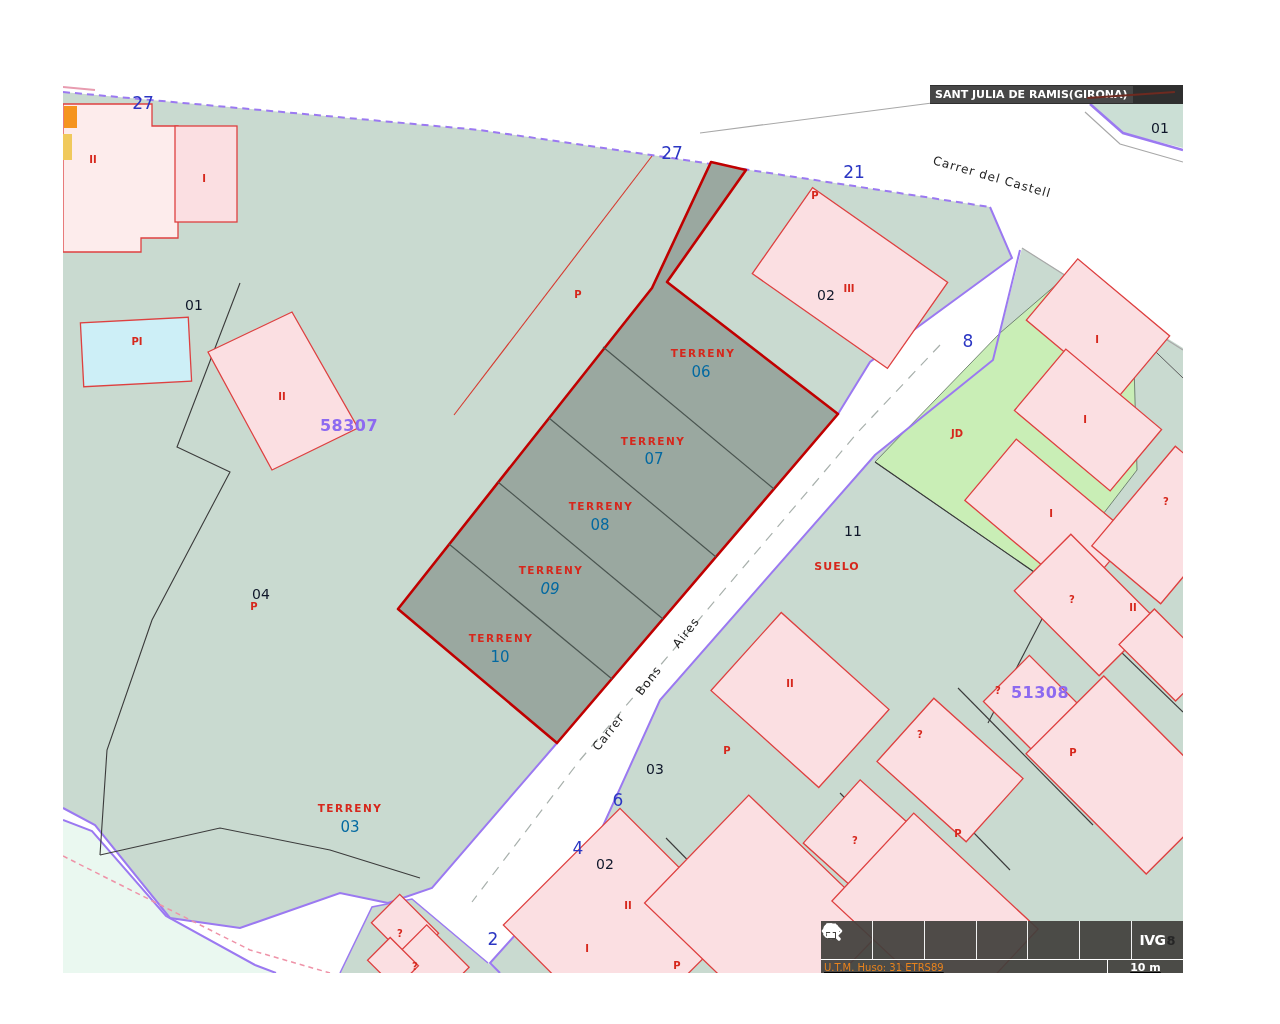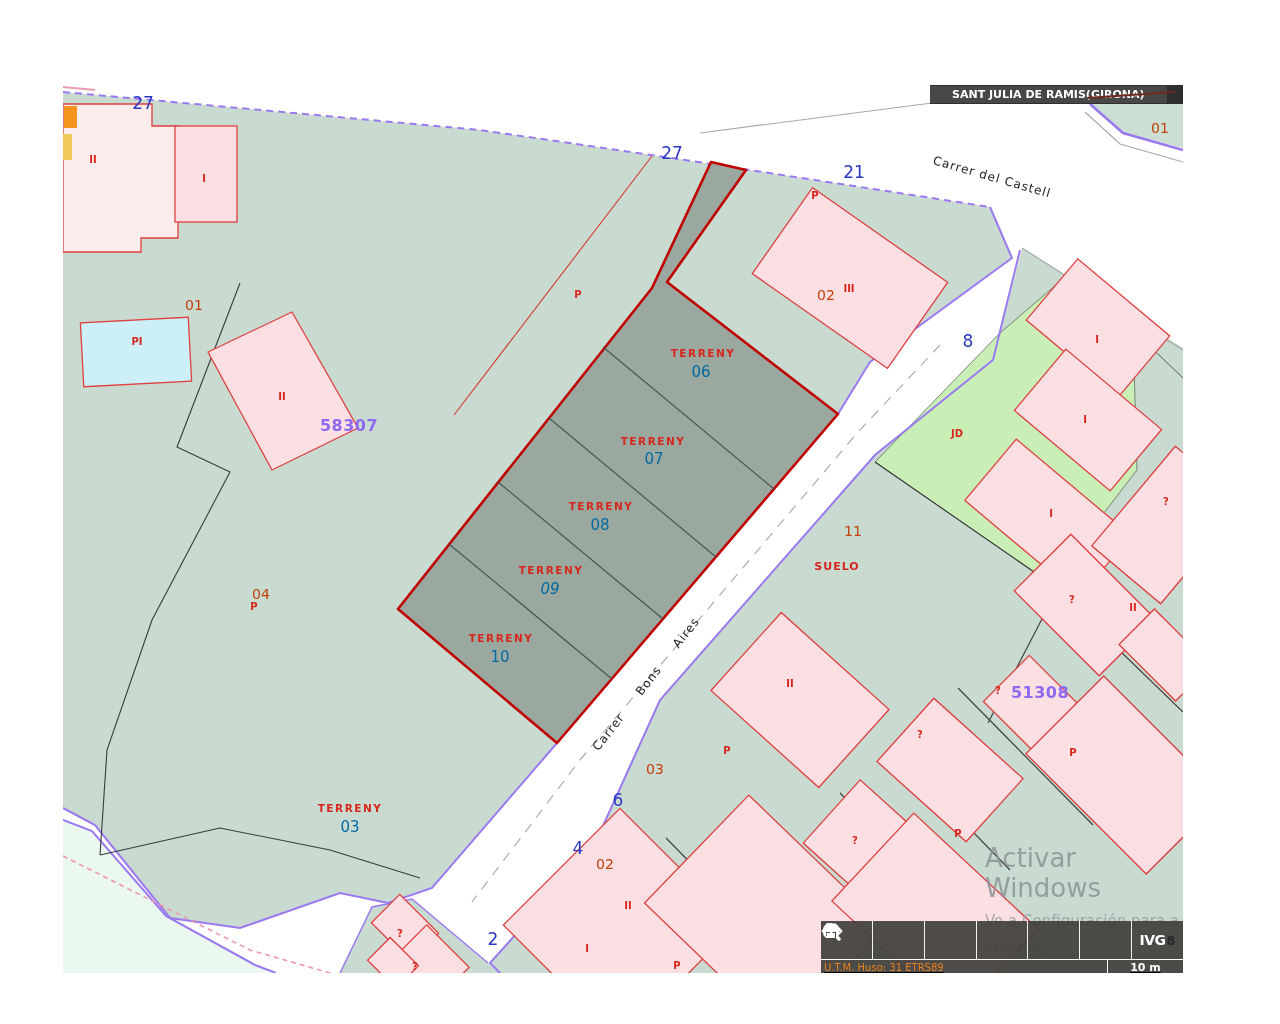--- a/index.html
+++ b/index.html
@@ -6,28 +6,28 @@
   #page{position:relative;width:1280px;height:1024px;background:#fff;overflow:hidden;
         font-family:"DejaVu Sans",sans-serif;}
   #map{position:absolute;left:63px;top:85px;width:1120px;height:888px;background:#fff;overflow:hidden;}
   #map svg{position:absolute;left:0;top:0;}
   #labels{position:absolute;left:0;top:0;width:100%;height:100%;text-align:center;}
   .lbl{position:absolute;white-space:nowrap;line-height:1;}
   .blue{color:#2b36c3;font-size:17px;}
   .pid{color:#8d6af0;font-size:16px;font-weight:bold;letter-spacing:.5px;}
   .terr{color:#d6271c;font-size:10.5px;font-weight:bold;letter-spacing:1.5px;}
   .num15{color:#0369a1;font-size:15px;}
-  .num{color:#c2410c;font-size:14px;}
+  .num{color:#0f172a;font-size:14px;}
   .red{color:#d6271c;font-size:10px;font-weight:bold;}
   .redbig{color:#d6271c;font-size:11px;font-weight:bold;letter-spacing:1px;}
   .street{color:#222;font-size:12px;letter-spacing:1px;}
   .ws{word-spacing:22px;}
   
   #header{position:absolute;left:867px;top:0;width:253px;height:19px;background:#2f2f2f;display:flex;align-items:center;}
-  #header .hlabel{background:#474747;color:#fff;font-size:11px;font-weight:bold;padding:2px 22px;white-space:nowrap;}
+  #header .hlabel{background:#474747;color:#fff;font-size:11px;font-weight:bold;padding:2px 5px;white-space:nowrap;}
   #header .hredline{position:absolute;right:8px;top:9px;width:88px;border-top:2px solid #6e2a20;transform:rotate(-4deg);}
   
   #wm{position:absolute;left:922px;top:758px;pointer-events:none;}
   .wm1{font-size:26px;color:#8e9397;opacity:.85;}
   .wm2,.wm3{font-size:15px;color:#989da1;opacity:.85;margin-top:9px;}
   
   #toolbar{position:absolute;left:758px;top:836px;width:362px;height:38px;display:flex;}
   .tb-btn{flex:1;background:rgba(66,64,60,.93);border-right:1px solid #f2f2f2;display:flex;align-items:center;justify-content:center;cursor:pointer;}
   .tb-btn:last-child{border-right:none;}
   .ticon{display:flex;align-items:center;justify-content:center;}
@@ -181,25 +181,20 @@
         <span class="lbl red" style="left: 664px; top: 666px; transform: translate(-50%, -50%);">P</span>
         <span class="lbl red" style="left: 565px; top: 821px; transform: translate(-50%, -50%);">II</span>
         <span class="lbl red" style="left: 524px; top: 864px; transform: translate(-50%, -50%);">I</span>
         <span class="lbl red" style="left: 614px; top: 881px; transform: translate(-50%, -50%);">P</span>
         <span class="lbl red" style="left: 337px; top: 849px; transform: translate(-50%, -50%);">?</span>
         <span class="lbl red" style="left: 352px; top: 882px; transform: translate(-50%, -50%);">?</span>
         <span class="lbl street" style="left: 929px; top: 92px; transform: translate(-50%, -50%) rotate(16deg);">Carrer del Castell</span>
         <span class="lbl street ws" style="left: 583px; top: 599px; transform: translate(-50%, -50%) rotate(-52deg);">Carrer Bons Aires</span>
       </div>
 
-    <div id="wm">
-      <div class="wm1">Activar Windows</div>
-      <div class="wm2">Ve a Configuración para a</div>
-      <div class="wm3">Windows</div>
-    </div>
 
     <div id="header">
       <span class="hlabel">SANT JULIA DE RAMIS(GIRONA)</span>
       <span class="hredline"></span>
     </div>
 
     <div id="toolbar">
         <div class="tb-btn">
           <span class="ticon">
             <svg width="20" height="20" viewBox="0 0 20 20">

